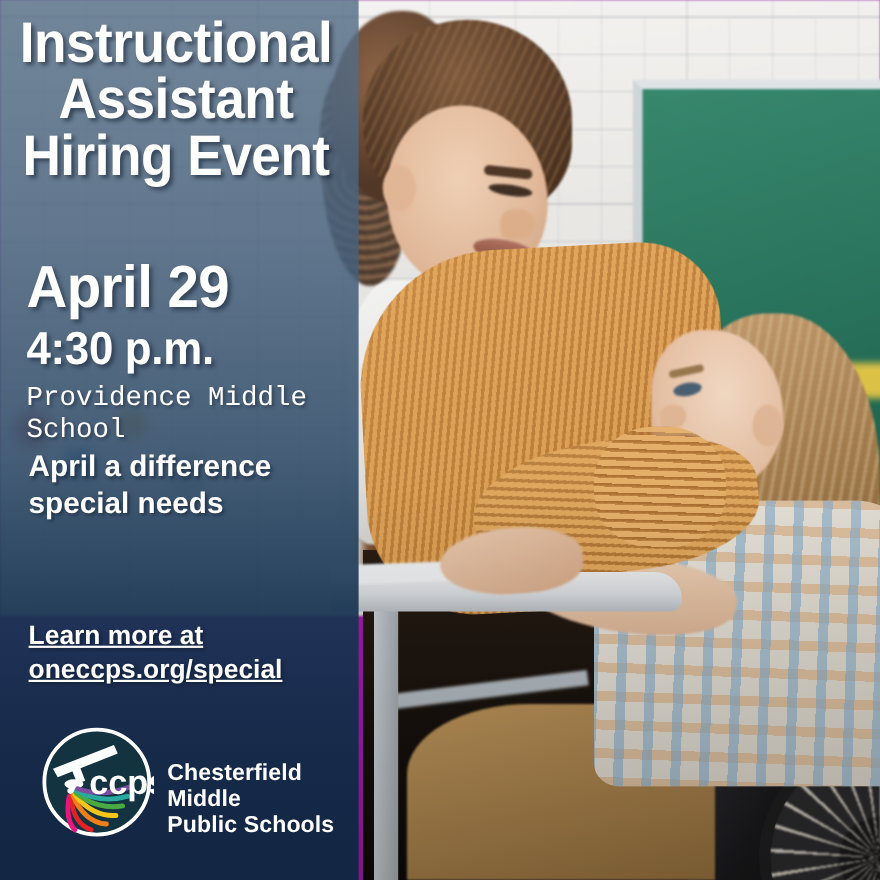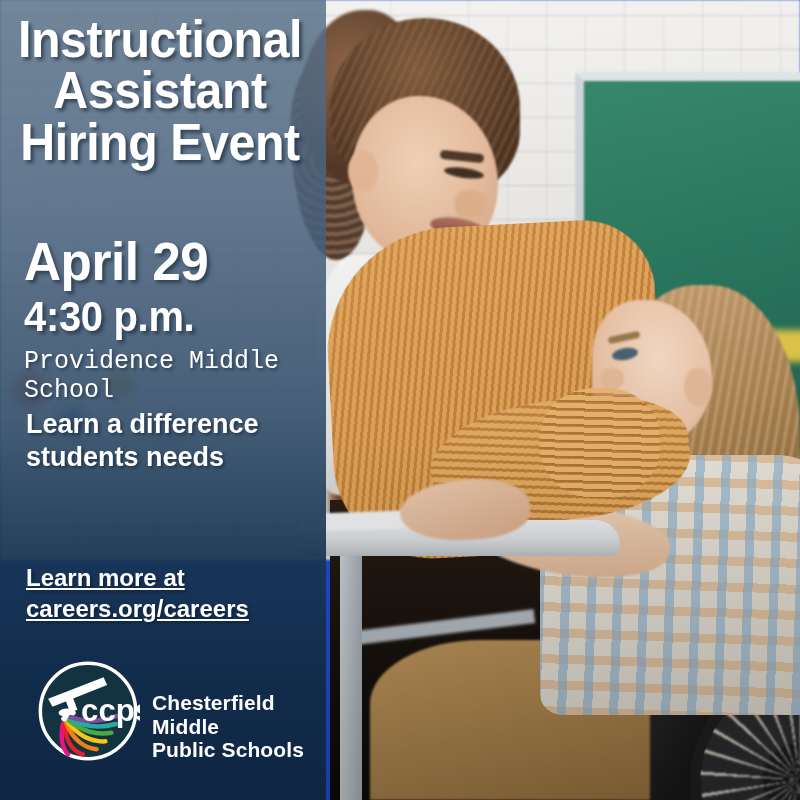--- a/index.html
+++ b/index.html
@@ -4,21 +4,21 @@
 <title>CCPS Instructional Assistant Hiring Event</title>
 <style>
   html,body{margin:0;padding:0;background:#222;}
   *{box-sizing:border-box;}
 
   .poster{
     position:relative;
     width:800px;height:800px;
     overflow:hidden;
     font-family:"Liberation Sans","DejaVu Sans",sans-serif;
-    background:#1d4ed8;
+    background:#a21caf;
   }
 
   
   .photo{position:absolute;inset:0;overflow:hidden;}
 
   
   .wall{
     position:absolute;left:0;top:0;width:800px;height:560px;
     background:
       repeating-linear-gradient(0deg, rgba(176,180,184,.55) 0 1px, rgba(0,0,0,0) 1px 34px),
@@ -414,27 +414,27 @@
       <span class="ln">Instructional</span>
       <span class="ln">Assistant</span>
       <span class="ln">Hiring Event</span>
     </div>
 
     <div class="date">April 29</div>
     <div class="time">4:30 p.m.</div>
     <div class="venue">Providence Middle School</div>
 
     <div class="tagline">
-      <span class="ln">Learn a difference</span>
-      <span class="ln">students needs</span>
+      <span class="ln">April a difference</span>
+      <span class="ln">special needs</span>
     </div>
 
     <div class="cta">
       <span class="ln">Learn more at</span>
-      <span class="ln">careers.org/careers</span>
+      <span class="ln">oneccps.org/special</span>
     </div>
 
     <div class="logo">
       <svg class="logo-mark" viewBox="0 0 120 120">
         <circle cx="60" cy="60" r="55" fill="#133340" stroke="#ffffff" stroke-width="4"></circle>
 
         <g>
           <path d="M14 46 L78 21 L82 30 L19 55 Z" fill="#ffffff"></path>
           <rect x="36" y="44" width="9" height="17" fill="#ffffff" transform="rotate(-21 40 52)"></rect>
           <ellipse cx="36" cy="62" rx="10" ry="5" fill="#ffffff"></ellipse>

